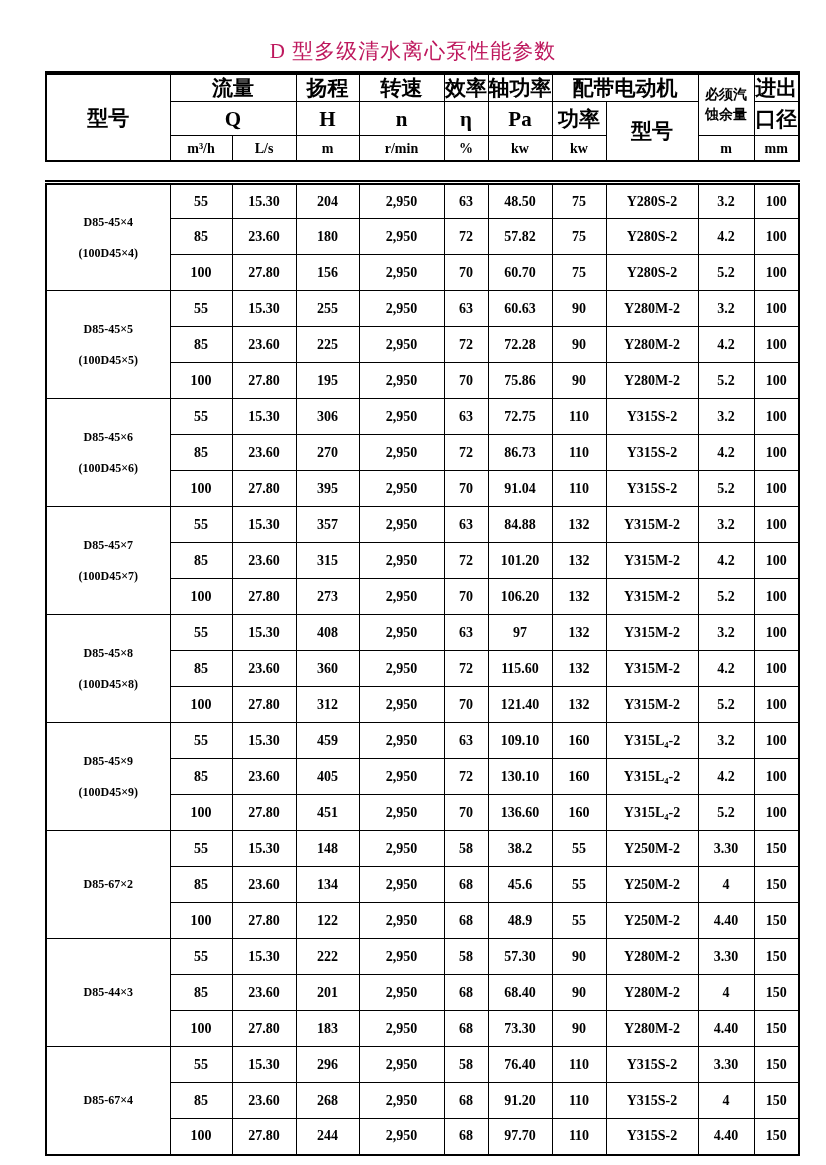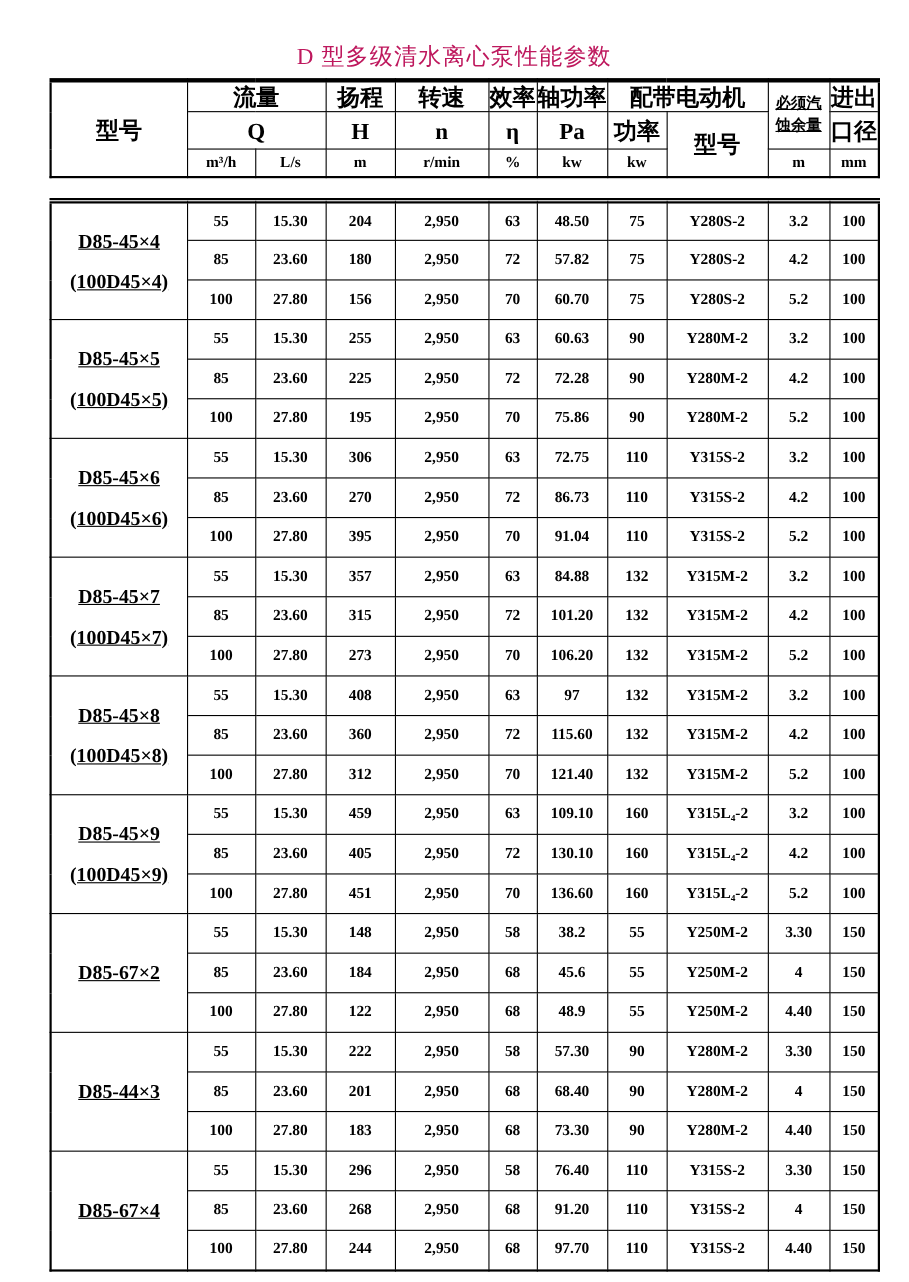--- a/index.html
+++ b/index.html
@@ -17,31 +17,31 @@
   
   .hdr {
     position:absolute; left:45px; top:71px; width:753px;
     font-weight:bold;
   }
   .hdr { border:2px solid #000; border-top:4px solid #000; }
   .hdr td { font-size:21px; line-height:1.25; }
   .hdr tr.r1 td { height:24px; }
   .hdr tr.r2 td { height:33px; }
   .hdr tr.r3 td { height:24px; font-size:14px;font-family:Liberation Serif, serif; }
-  .hdr td.npsh { font-size:14px; line-height:1.45; padding:0 4px;text-decoration:underline; }
+  .hdr td.npsh { font-size:14px; line-height:1.45; padding:0 4px; }
 
   
   .bodytab {
     position:absolute; left:45px; top:180px; width:753px;
     font-weight:bold;
   }
   .bodytab { border:2px solid #000; border-top:5px double #000; border-bottom:2px solid #000; }
   .bodytab tr { height:36px; }
   .bodytab td { font-size:14px; }
-  .bodytab td.model-cell { font-size:18px;text-decoration:underline; }
+  .bodytab td.model-cell { font-size:12px; }
   .bodytab td.model-cell div + div { margin-top:16px; }
 </style>
 </head>
 <body>
 
 <div class="sheet">
 
   <div class="title">D 型多级清水离心泵性能参数</div>
 
   <table class="hdr">
@@ -360,21 +360,21 @@
           <td>58</td>
           <td>38.2</td>
           <td>55</td>
           <td>Y250M-2</td>
           <td>3.30</td>
           <td>150</td>
         </tr>
         <tr>
           <td>85</td>
           <td>23.60</td>
-          <td>184</td>
+          <td>134</td>
           <td>2,950</td>
           <td>68</td>
           <td>45.6</td>
           <td>55</td>
           <td>Y250M-2</td>
           <td>4</td>
           <td>150</td>
         </tr>
         <tr>
           <td>100</td>

